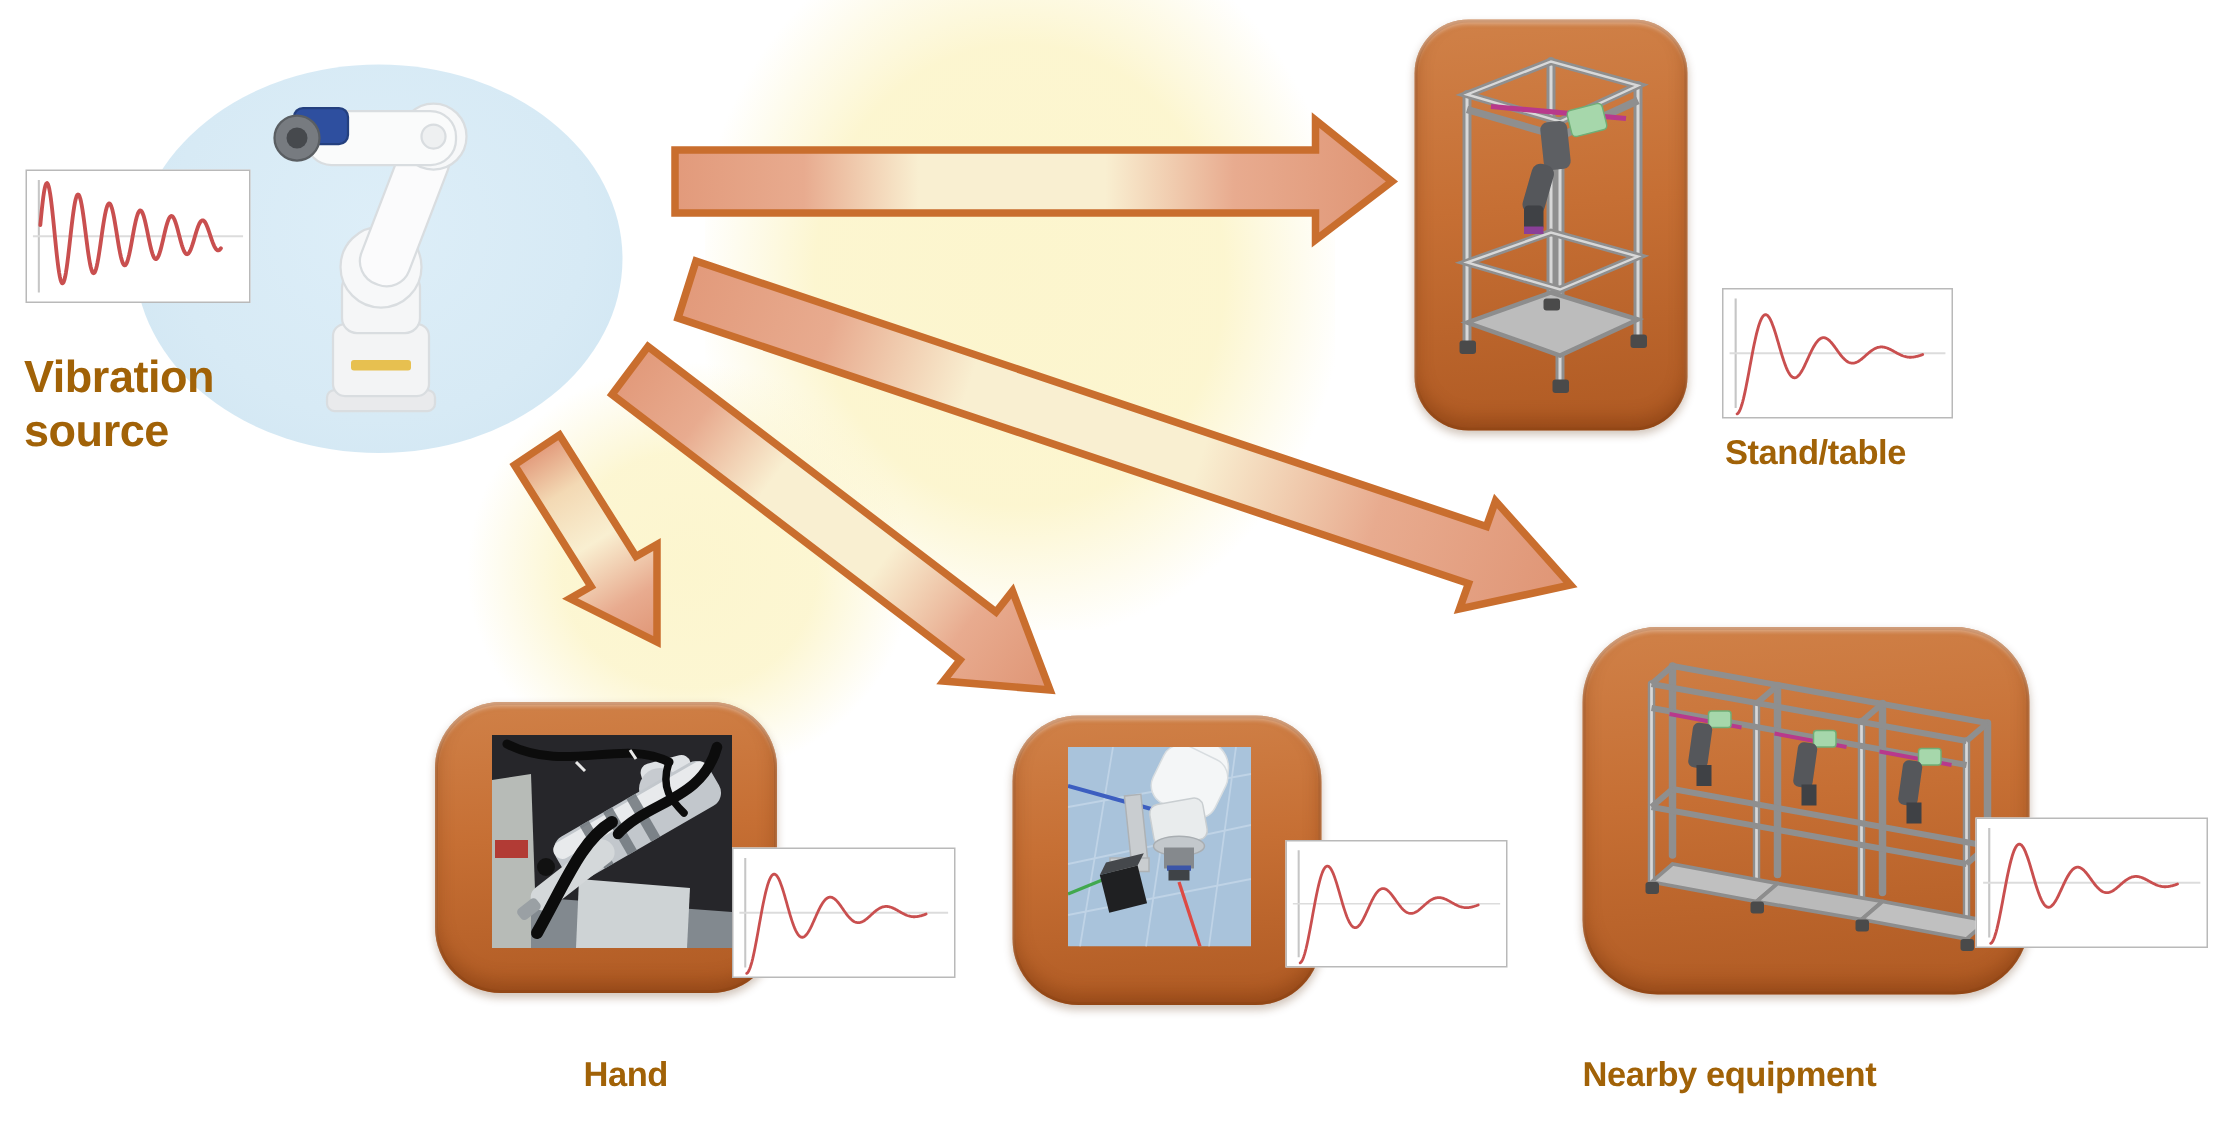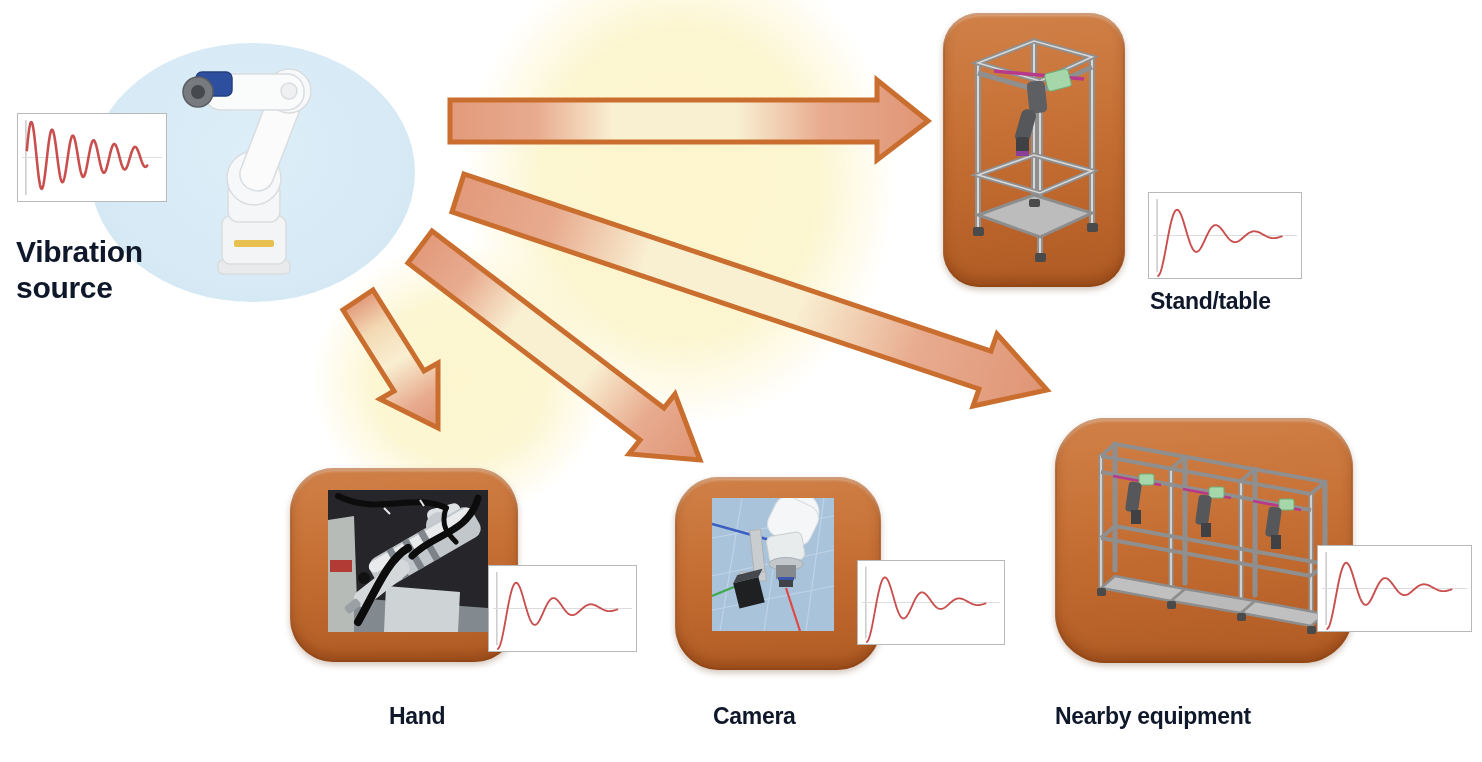--- a/index.html
+++ b/index.html
@@ -12,21 +12,21 @@
     background:radial-gradient(ellipse at 50% 45%, rgba(252,245,204,0.97) 0%, rgba(252,245,204,0.92) 46%, rgba(252,245,204,0) 73%);}
   .glow-b{left:310px;top:240px;width:300px;height:280px;z-index:1;
     background:radial-gradient(ellipse at 50% 50%, rgba(252,245,204,0.95) 0%, rgba(252,245,204,0.88) 40%, rgba(252,245,204,0) 70%);}
 
   .source-ellipse{left:90px;top:43px;width:325px;height:259px;border-radius:50%;z-index:2;
     background:radial-gradient(ellipse at 50% 42%, #ddeef8 0%, #d7eaf5 60%, #cfe5f2 100%);}
 
   .illu{z-index:3;}
   .arrow-layer{left:0;top:0;width:1482px;height:762px;z-index:4;}
 
-  .caption{z-index:6;color:#0f172a;font-weight:700;letter-spacing:-0.3px;line-height:1.2;}
+  .caption{z-index:6;color:#a16207;font-weight:700;letter-spacing:-0.3px;line-height:1.2;}
   .cap-lg{font-size:23px;}
   .cap-md{font-size:30px;}
 
   .target-box{z-index:5;
     background:linear-gradient(175deg,#d08148 0%,#c66f34 45%,#af5a23 100%);
     box-shadow:inset 0 3px 3px rgba(255,255,255,0.38), inset 0 -7px 12px rgba(110,45,8,0.42),
                inset 0 0 0 2px rgba(158,80,26,0.45), 0 3px 6px rgba(90,45,10,0.28);}
   .box-stand {left:943px;top:13px;width:182px;height:274px;border-radius:36px;}
   .box-hand  {left:290px;top:468px;width:228px;height:194px;border-radius:44px;}
   .box-camera{left:675px;top:477px;width:206px;height:193px;border-radius:44px;}
@@ -286,16 +286,15 @@
     <svg viewBox="0 0 150 86" preserveAspectRatio="none">
       <line class="vax" x1="8" y1="6" x2="8" y2="80"></line>
       <line class="hax" x1="4" y1="43" x2="146" y2="43"></line>
       <path fill="none" stroke-linecap="round" stroke-linejoin="round" d="M9.00,83.87L9.51,83.51L10.02,82.86L10.53,81.96L11.03,80.79L11.54,79.39L12.05,77.76L12.56,75.93L13.07,73.91L13.57,71.72L14.08,69.37L14.59,66.90L15.10,64.31L15.61,61.64L16.12,58.90L16.63,56.11L17.13,53.30L17.64,50.48L18.15,47.67L18.66,44.90L19.17,42.18L19.67,39.53L20.18,36.97L20.69,34.51L21.20,32.17L21.71,29.97L22.22,27.91L22.73,26.00L23.23,24.26L23.74,22.70L24.25,21.32L24.76,20.12L25.27,19.11L25.78,18.30L26.28,17.68L26.79,17.25L27.30,17.02L27.81,16.97L28.32,17.11L28.82,17.43L29.33,17.93L29.84,18.59L30.35,19.40L30.86,20.37L31.37,21.47L31.88,22.70L32.38,24.04L32.89,25.48L33.40,27.01L33.91,28.62L34.42,30.30L34.92,32.02L35.43,33.78L35.94,35.56L36.45,37.35L36.96,39.14L37.47,40.92L37.97,42.66L38.48,44.37L38.99,46.03L39.50,47.62L40.01,49.15L40.52,50.59L41.02,51.95L41.53,53.21L42.04,54.37L42.55,55.42L43.06,56.36L43.57,57.18L44.07,57.88L44.58,58.46L45.09,58.91L45.60,59.25L46.11,59.46L46.62,59.54L47.13,59.51L47.63,59.37L48.14,59.11L48.65,58.74L49.16,58.27L49.67,57.70L50.18,57.05L50.68,56.31L51.19,55.49L51.70,54.60L52.21,53.66L52.72,52.66L53.23,51.61L53.73,50.53L54.24,49.42L54.75,48.30L55.26,47.16L55.77,46.02L56.27,44.89L56.78,43.77L57.29,42.67L57.80,41.60L58.31,40.56L58.82,39.57L59.32,38.63L59.83,37.74L60.34,36.90L60.85,36.13L61.36,35.43L61.87,34.80L62.38,34.24L62.88,33.75L63.39,33.35L63.90,33.02L64.41,32.77L64.92,32.60L65.43,32.50L65.93,32.48L66.44,32.54L66.95,32.67L67.46,32.87L67.97,33.14L68.47,33.47L68.98,33.86L69.49,34.30L70.00,34.80L70.51,35.34L71.02,35.92L71.52,36.54L72.03,37.19L72.54,37.87L73.05,38.56L73.56,39.27L74.07,39.99L74.58,40.72L75.08,41.44L75.59,42.16L76.10,42.86L76.61,43.55L77.12,44.22L77.63,44.87L78.13,45.48L78.64,46.07L79.15,46.62L79.66,47.13L80.17,47.59L80.67,48.02L81.18,48.40L81.69,48.73L82.20,49.01L82.71,49.25L83.22,49.43L83.73,49.56L84.23,49.65L84.74,49.68L85.25,49.67L85.76,49.61L86.27,49.51L86.77,49.36L87.28,49.17L87.79,48.94L88.30,48.68L88.81,48.38L89.32,48.05L89.83,47.69L90.33,47.31L90.84,46.90L91.35,46.48L91.86,46.04L92.37,45.60L92.88,45.14L93.38,44.68L93.89,44.22L94.40,43.76L94.91,43.31L95.42,42.87L95.92,42.43L96.43,42.02L96.94,41.61L97.45,41.23L97.96,40.87L98.47,40.54L98.98,40.23L99.48,39.94L99.99,39.69L100.50,39.46L101.01,39.26L101.52,39.10L102.02,38.97L102.53,38.87L103.04,38.80L103.55,38.76L104.06,38.75L104.57,38.77L105.08,38.83L105.58,38.91L106.09,39.01L106.60,39.15L107.11,39.31L107.62,39.49L108.13,39.69L108.63,39.90L109.14,40.14L109.65,40.39L110.16,40.65L110.67,40.93L111.17,41.21L111.68,41.49L112.19,41.79L112.70,42.08L113.21,42.37L113.72,42.66L114.23,42.94L114.73,43.22L115.24,43.49L115.75,43.75L116.26,44.00L116.77,44.24L117.27,44.46L117.78,44.67L118.29,44.86L118.80,45.03L119.31,45.18L119.82,45.31L120.33,45.43L120.83,45.52L121.34,45.60L121.85,45.65L122.36,45.69L122.87,45.70L123.38,45.70L123.88,45.67L124.39,45.63L124.90,45.57L125.41,45.49L125.92,45.40L126.42,45.29L126.93,45.17L127.44,45.04L127.95,44.89L128.46,44.74L128.97,44.58L129.48,44.41L129.98,44.23L130.49,44.05L131.00,43.86" stroke="#c94f4f" stroke-width="1.9"></path>
     </svg>
   </div>
 
   <div class="abs caption cap-md lbl-source">Vibration source</div>
   <div class="abs caption cap-lg lbl-stand">Stand/table</div>
   <div class="abs caption cap-lg lbl-hand">Hand</div>
-  <div class="abs caption cap-lg lbl-camera">Camera</div>
   <div class="abs caption cap-lg lbl-nearby">Nearby equipment</div>
 
 </div>
 
 </body></html>

